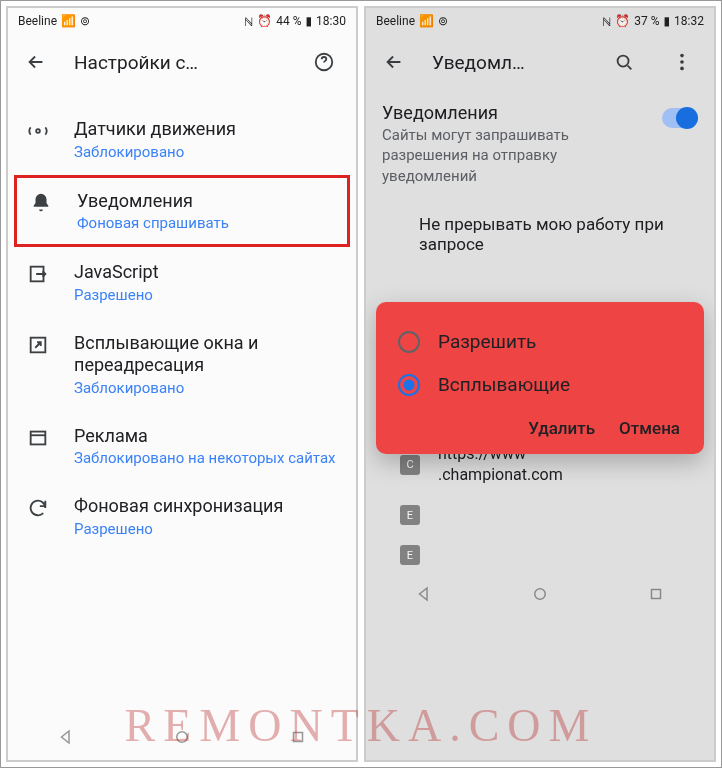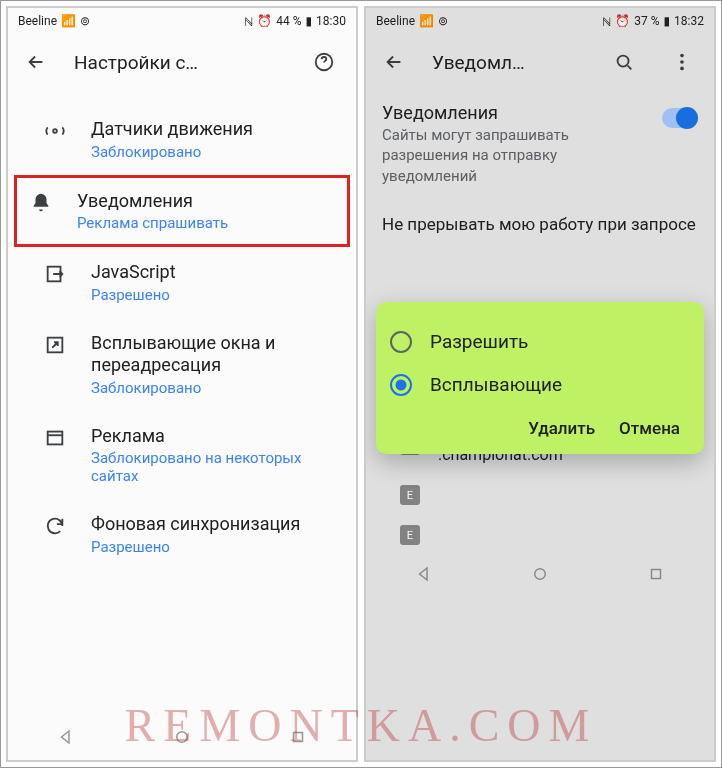--- a/index.html
+++ b/index.html
@@ -64,21 +64,21 @@
     display:flex; align-items:center; justify-content:center;
     color:#3c4043;
   }
   .icon-btn svg { width:22px; height:22px; }
 
   
   .rows { flex:1; overflow:hidden; padding-top: 14px; }
   .row {
     display: flex;
     align-items: flex-start;
-    padding: 14px 16px 14px 25px;
+    padding: 14px 16px 14px 8px;
     gap: 14px;
   }
   .row .ic {
     width: 44px;
     display:flex; justify-content:center;
     padding-top: 2px;
     color:#3c4043;
   }
   .row .ic svg { width:22px; height:22px; }
   .row .txt { flex:1; }
@@ -96,41 +96,41 @@
   .r-sub { font-size: 15px; color:#5f6368; line-height:1.35; }
   .switch-row { display:flex; align-items:flex-start; gap:10px; }
   .switch {
     width: 36px; height: 20px; border-radius: 10px;
     background: #a6c7ff; position: relative; margin-top:6px; flex-shrink:0;
   }
   .switch::after {
     content:""; position:absolute; right:0; top:-1px;
     width:22px; height:22px; border-radius:50%; background:#1a73e8;
   }
-  .section-h { font-size:17px; color:#202124; margin-top: 28px; }
+  .section-h { font-size:17px; color:#202124; margin-top: 28px; margin-left: 37px; }
 
   .site-row {
     display:flex; align-items:center; gap:18px;
     padding: 10px 0 10px 4px;
   }
   .site-badge {
     width:20px; height:20px; background:#888; border-radius:3px;
     color:#fff; font-size:11px; display:flex; align-items:center; justify-content:center;
   }
   .site-url { font-size:16px; color:#202124; line-height:1.3; }
   .site-list { padding-left: 14px; }
 
   
   .dialog {
     position: absolute;
     left: 10px; right: 10px; top: 294px;
-    background: #bef264;
+    background: #ef4444;
     border-radius: 10px;
     box-shadow: 0 8px 24px rgba(0,0,0,0.25);
-    padding: 18px 14px 8px 8px;
+    padding: 18px 14px 8px 16px;
     z-index: 5;
   }
   .radio-row {
     display:flex; align-items:center; gap:18px;
     padding: 10px 6px;
   }
   .radio {
     width:22px; height:22px; border-radius:50%;
     border: 2px solid #5f6368; position:relative; flex-shrink:0;
   }
@@ -219,21 +219,21 @@
       </div>
 
       <div class="row highlight">
         <div class="ic">
           <svg viewBox="0 0 24 24" fill="currentColor">
               <path d="M12 2a6 6 0 00-6 6v4l-2 3v1h16v-1l-2-3V8a6 6 0 00-6-6zm-2 17a2 2 0 004 0h-4z"></path>
             </svg>
         </div>
         <div class="txt">
           <div class="ttl">Уведомления</div>
-          <div class="sub">Реклама спрашивать</div>
+          <div class="sub">Фоновая спрашивать</div>
         </div>
       </div>
 
       <div class="row">
         <div class="ic">
           <svg viewBox="0 0 24 24" fill="none" stroke="currentColor" stroke-width="2">
               <rect x="4" y="4" width="14" height="16"></rect>
               <path d="M10 12h10m-3-3l3 3-3 3"></path>
             </svg>
         </div>

